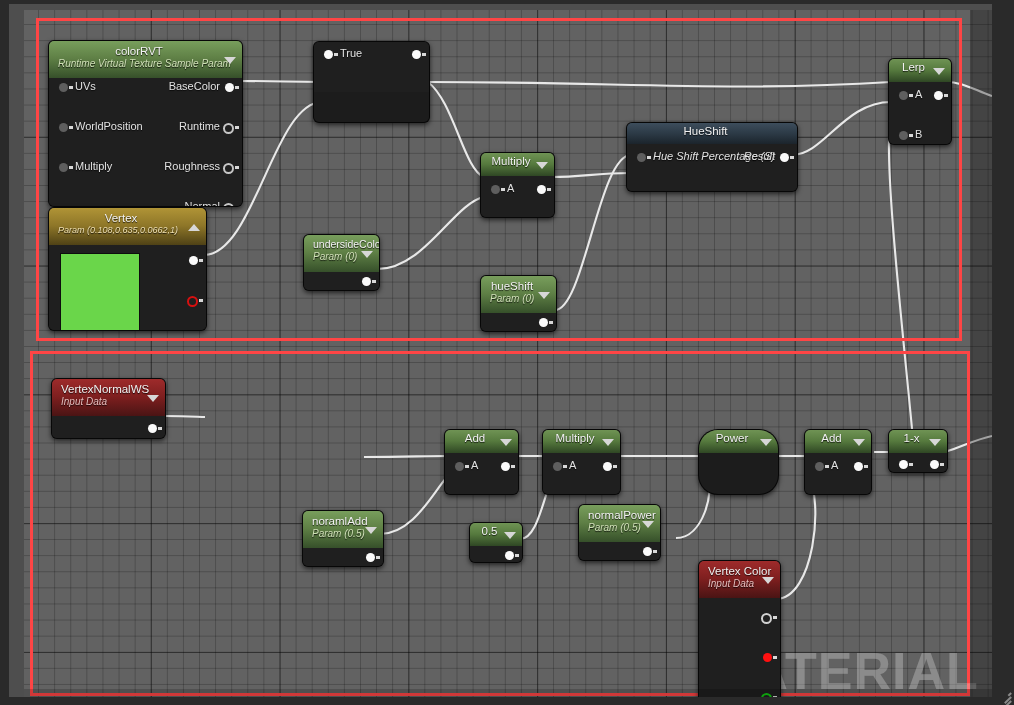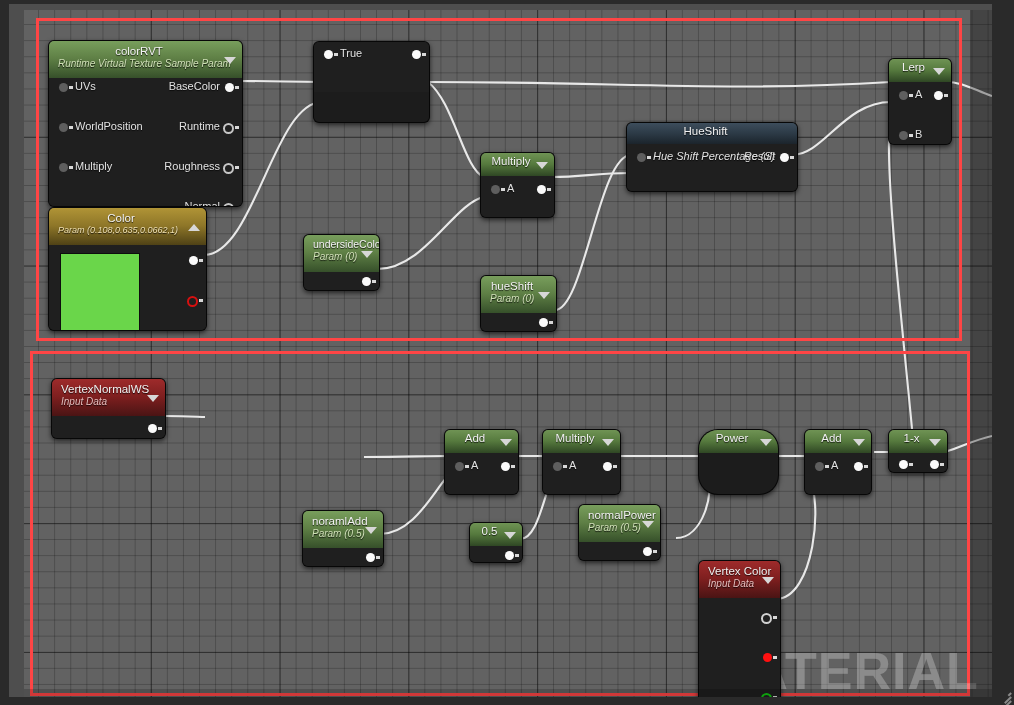--- a/index.html
+++ b/index.html
@@ -209,21 +209,21 @@
           <span class="rowlabel out">Normal</span>
           <span class="pin out hollow"></span>
           <span class="nub out"></span>
         </div>
 
       </div>
     </div>
 
     <div class="node" style="left:24px;top:197px;width:157px;height:122px;">
       <div class="hdr hdr-gold" style="height:29px;">
-        <div class="title">Color</div>
+        <div class="title">Vertex</div>
         <div class="sub" style="font-size:9px;">Param (0.108,0.635,0.0662,1)</div>
         <span class="arrow up"></span>
       </div>
       <div class="body" style="height:92px;">
         <div class="swatch" style="left:11px;top:8px;width:78px;height:78px;background:#6ad64a;"></div>
         <div class="row" style="top:6px;">
           <span class="pin out filled"></span>
           <span class="nub out"></span>
         </div>
         <div class="row" style="top:26px;">

